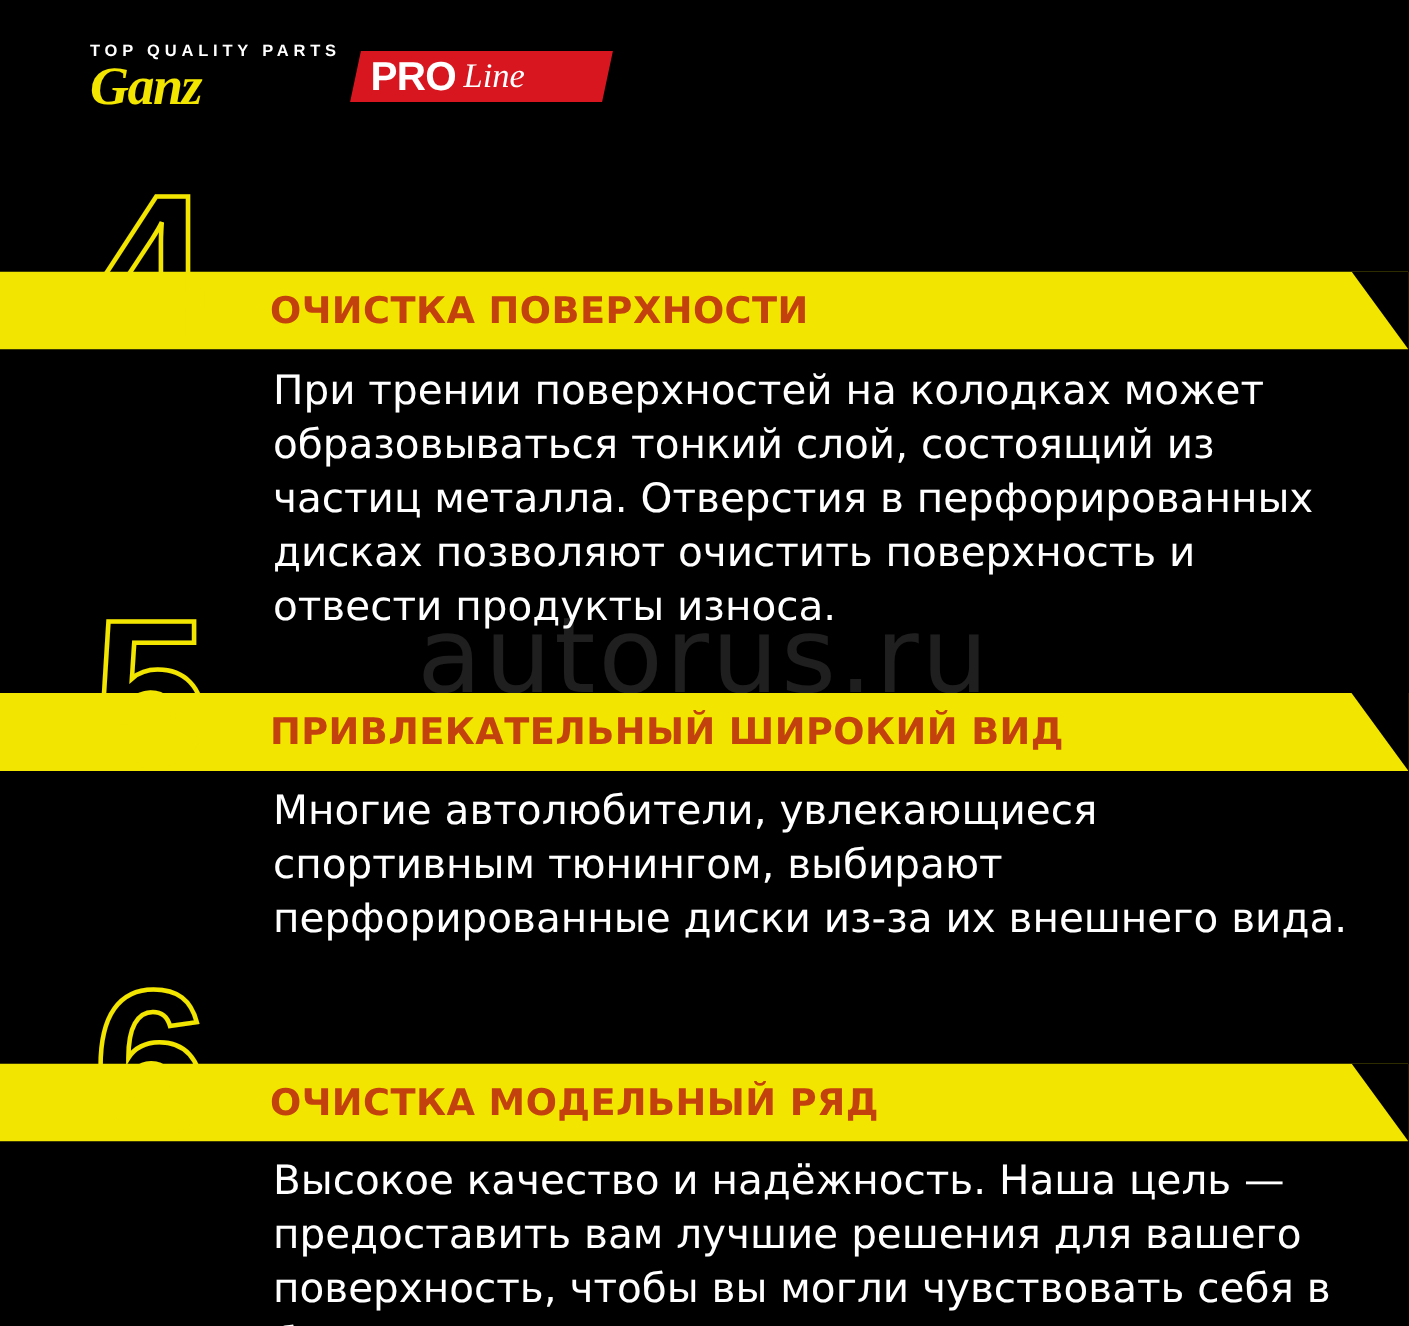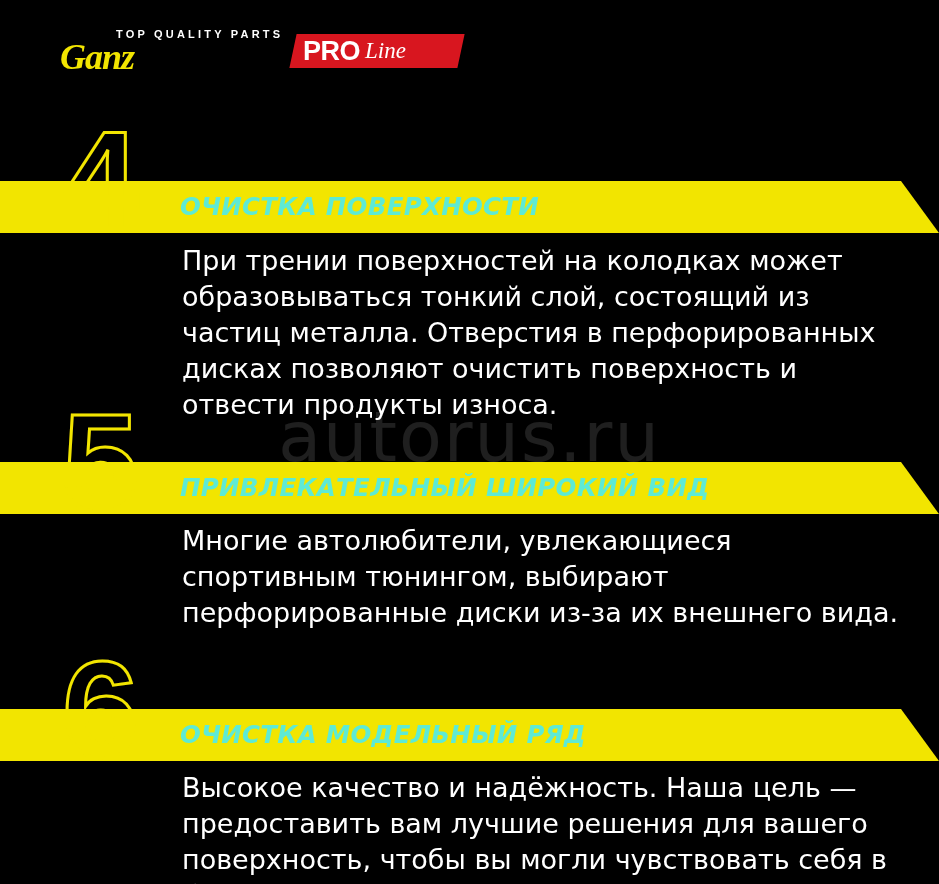--- a/index.html
+++ b/index.html
@@ -28,21 +28,20 @@
   .brand-left {
     display: flex;
     flex-direction: column;
     align-items: flex-start;
   }
   .brand-tagline {
     color: #ffffff;
     font-size: 11px;
     letter-spacing: 3.2px;
     font-weight: bold;
-    margin-left: 56px;
     margin-bottom: 0px;
     font-family: "Liberation Sans", sans-serif;
   }
   .brand-name {
     color: #f2e500;
     font-size: 36px;
     font-weight: bold;
     font-style: italic;
     letter-spacing: -1px;
     line-height: 0.95;
@@ -129,28 +128,27 @@
     height: 0;
     border-top: 52px solid #000;
     border-left: 38px solid transparent;
   }
   .band-title {
     position: absolute;
     left: 180px;
     top: 0;
     height: 52px;
     line-height: 52px;
-    color: #5eead4;
+    color: #c2410c;
     font-weight: bold;
     font-size: 24.5px;
     letter-spacing: 0.3px;
     font-family: "DejaVu Sans", sans-serif;
     white-space: nowrap;
     z-index: 3;
-    font-style: italic;
   }
   .body-text {
     position: absolute;
     left: 182px;
     width: 718px;
     color: #ffffff;
     font-size: 27px;
     line-height: 1.33;
     font-family: "DejaVu Sans", sans-serif;
     z-index: 3;

